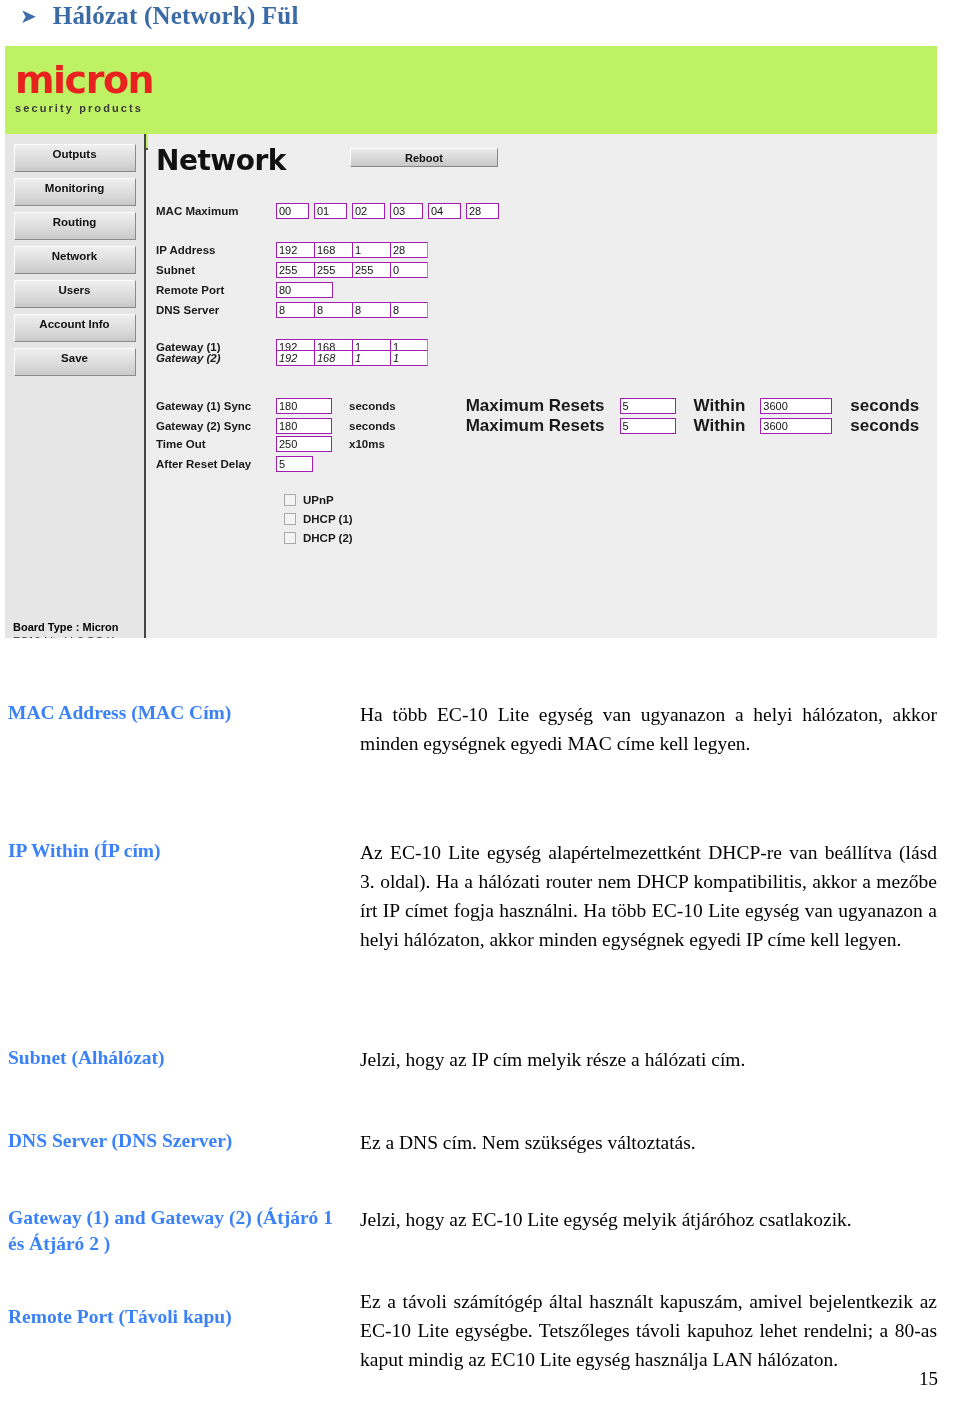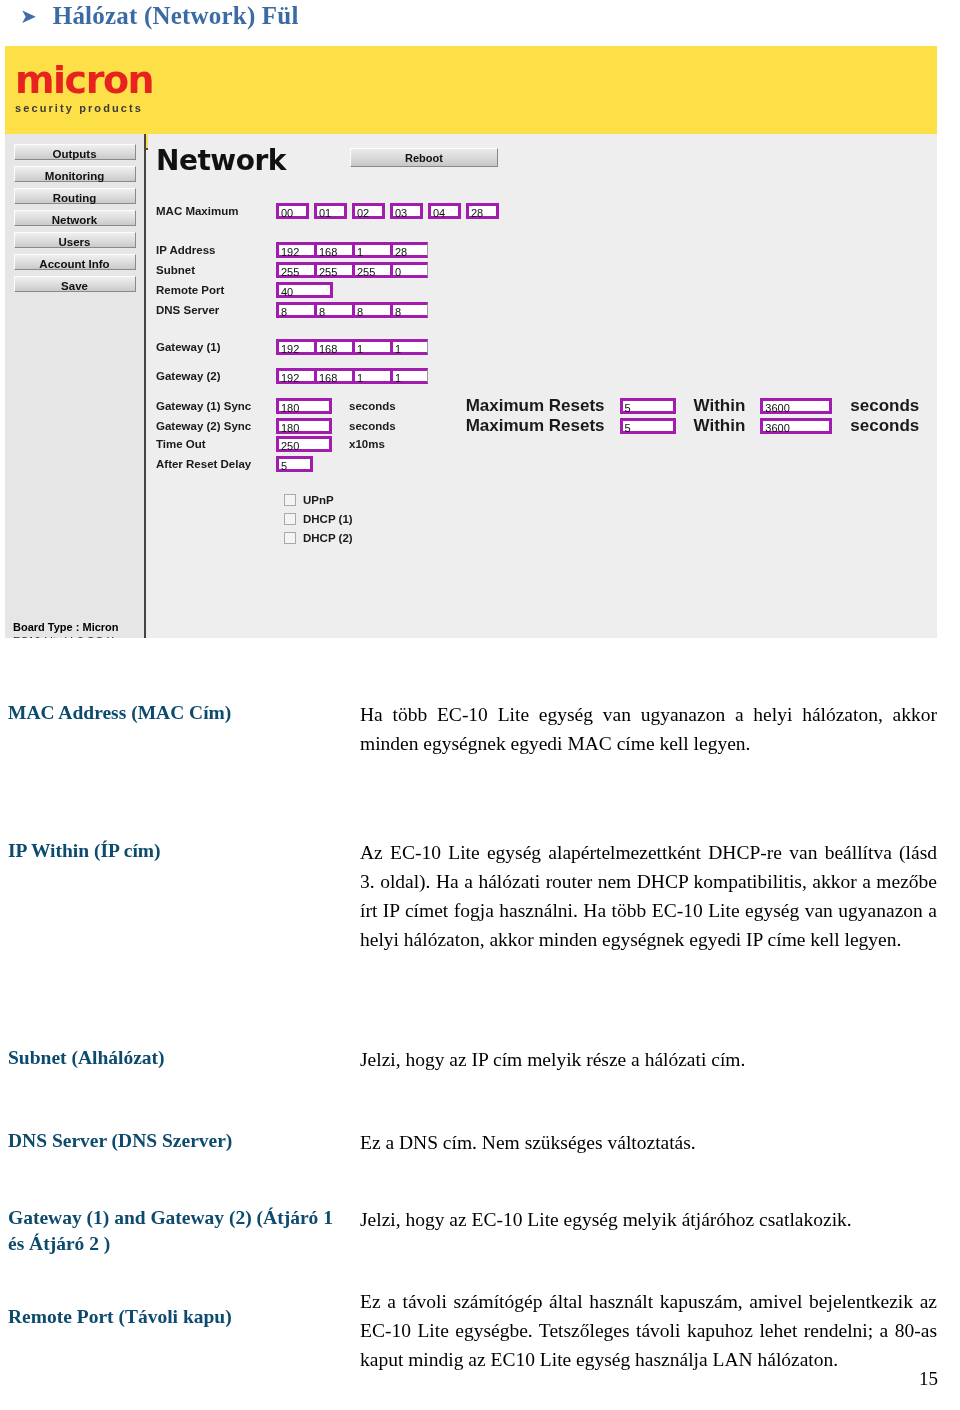--- a/index.html
+++ b/index.html
@@ -48,21 +48,21 @@
     height: 592px;
     background: #eeeeee;
     font-family: "Liberation Sans", sans-serif;
     overflow: hidden;
   }
   .shot-banner {
     position: absolute;
     left: 0; top: 0;
     width: 932px;
     height: 104px;
-    background: #fde047;
+    background: #bef264;
     border-bottom: 2px solid #4a4a4a;
     box-sizing: border-box;
   }
   .logo-wrap {
     position: absolute;
     left: 10px;
     top: 14px;
   }
   .logo-main {
     font-family: "DejaVu Sans", sans-serif;
@@ -90,21 +90,21 @@
     width: 141px;
     height: 540px;
     background: #e6e6e6;
     border-right: 2px solid #444;
     box-sizing: border-box;
   }
   .nav-btn {
     display: block;
     margin: 0 auto 6px auto;
     width: 122px;
-    height: 16px;
+    height: 28px;
     line-height: 19px;
     text-align: center;
     font-size: 11.5px;
     font-weight: bold;
     color: #111;
     background: linear-gradient(to bottom,#efefef 0%, #dcdcdc 55%, #c9c9c9 100%);
     border-top: 1px solid #fdfdfd;
     border-left: 1px solid #fdfdfd;
     border-right: 1px solid #8a8a8a;
     border-bottom: 1px solid #8a8a8a;
@@ -164,21 +164,21 @@
     font-size: 11.5px;
     font-weight: bold;
     color: #1a1a1a;
     width: 120px;
     flex: 0 0 120px;
   }
   .fields { display: flex; }
   .tbox {
     height: 16px;
     background: #fff;
-    border: 3px solid #a21caf;
+    border: 1px solid #a21caf;
     box-sizing: border-box;
     font-family: "Liberation Sans", sans-serif;
     font-size: 11px;
     color: #111;
     line-height: 14px;
     padding: 0 2px;
   }
   .tbox.mac { width: 33px; margin-right: 5px; }
   .tbox.oct { width: 38px; border-right: none; }
   .tbox.oct.last { border-right: 1px solid #9a9a9a; }
@@ -219,21 +219,21 @@
     position: absolute;
     width: 960px;
   }
   .def-term {
     position: absolute;
     left: 8px;
     width: 340px;
     font-family: "Liberation Serif", serif;
     font-weight: bold;
     font-size: 19.5px;
-    color: #0c4a6e;
+    color: #3b82f6;
     line-height: 26px;
   }
   .def-desc {
     position: absolute;
     left: 360px;
     width: 577px;
     font-family: "Liberation Serif", serif;
     font-size: 19.5px;
     color: #000000;
     line-height: 29px;
@@ -315,21 +315,21 @@
         <span class="tbox oct">255</span>
         <span class="tbox oct">255</span>
         <span class="tbox oct">255</span>
         <span class="tbox oct last">0</span>
       </span>
     </div>
 
     <div class="frow" style="left:8px; top:148px;">
       <span class="flabel">Remote Port</span>
       <span class="fields">
-        <span class="tbox port">40</span>
+        <span class="tbox port">80</span>
       </span>
     </div>
 
     <div class="frow" style="left:8px; top:168px;">
       <span class="flabel">DNS Server</span>
       <span class="fields">
         <span class="tbox oct">8</span>
         <span class="tbox oct">8</span>
         <span class="tbox oct">8</span>
         <span class="tbox oct last">8</span>
@@ -339,21 +339,21 @@
     <div class="frow" style="left:8px; top:205px;">
       <span class="flabel">Gateway (1)</span>
       <span class="fields">
         <span class="tbox oct">192</span>
         <span class="tbox oct">168</span>
         <span class="tbox oct">1</span>
         <span class="tbox oct last">1</span>
       </span>
     </div>
 
-    <div class="frow" style="left:8px; top:234px;">
+    <div class="frow" style="left:8px; top:216px;font-style:italic;">
       <span class="flabel">Gateway (2)</span>
       <span class="fields">
         <span class="tbox oct">192</span>
         <span class="tbox oct">168</span>
         <span class="tbox oct">1</span>
         <span class="tbox oct last">1</span>
       </span>
     </div>
 
     <div class="frow" style="left:8px; top:262px;">

